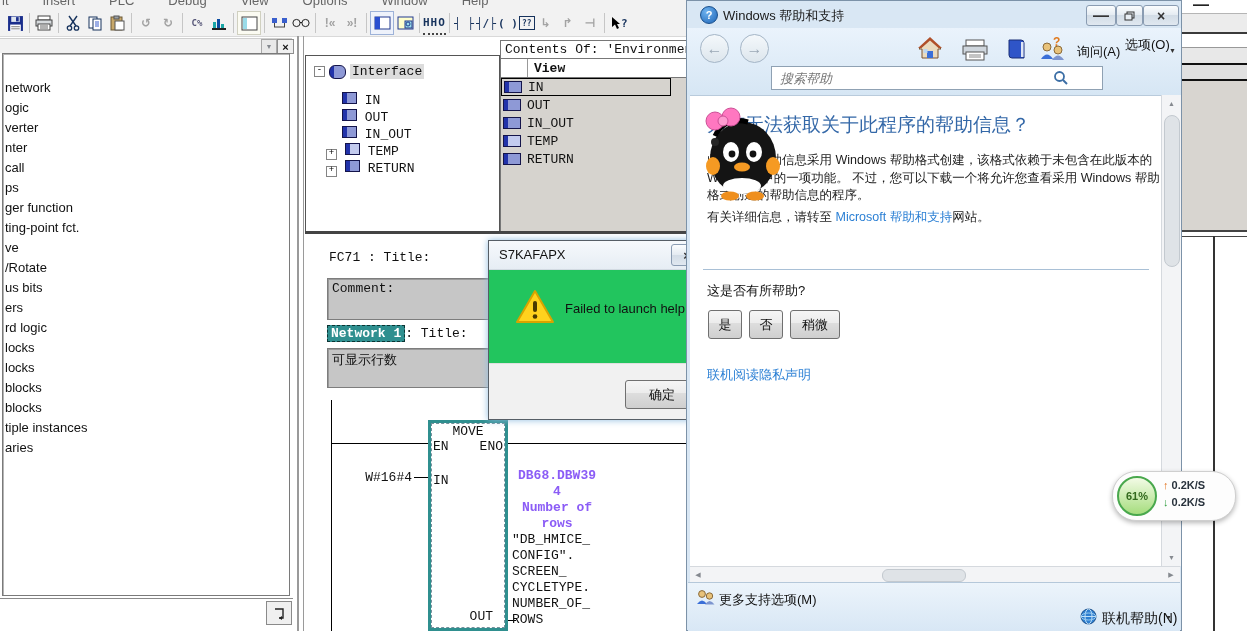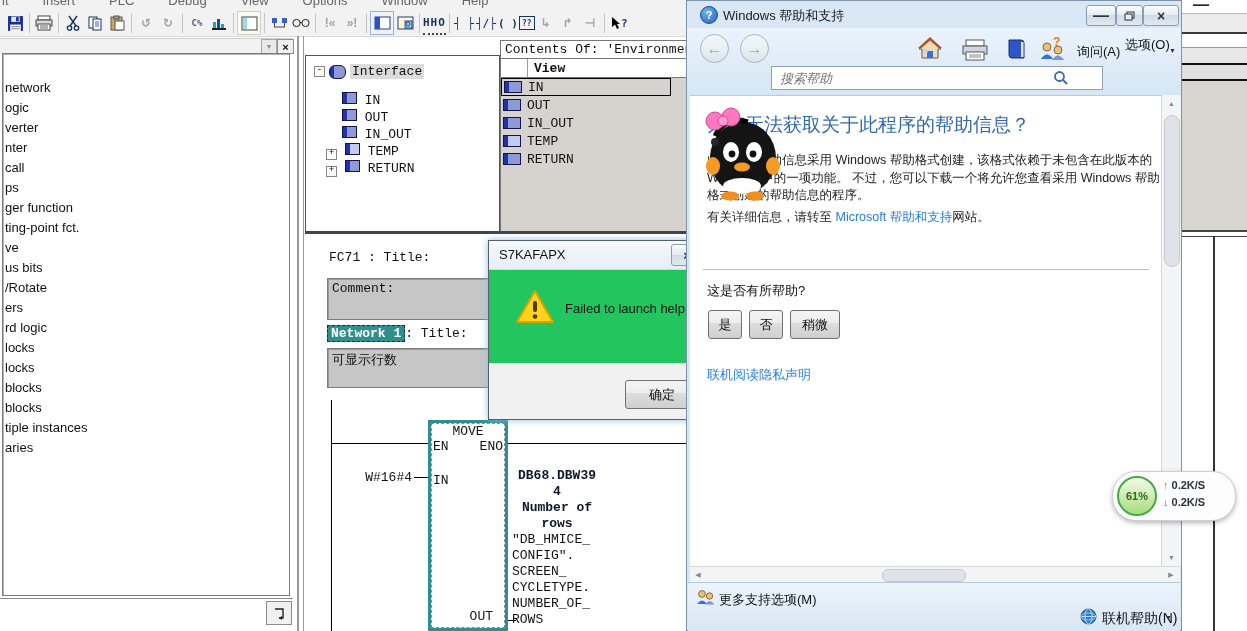--- a/index.html
+++ b/index.html
@@ -19,21 +19,21 @@
           display:flex;align-items:center;justify-content:center;color:#333}
   .treebox{width:9px;height:9px;border:1px solid #848484;background:#fff;font-size:9px;
            line-height:7px;text-align:center;color:#000}
   .blkicon{display:inline-block;width:13px;height:10px;border:1px solid #14144a;
            background:linear-gradient(90deg,#2233aa 0 4px,#8e99d6 4px)}
   .blkicon.temp{background:linear-gradient(90deg,#2233aa 0 4px,#c3cbee 4px)}
   .lt{height:20px;font-size:13px;line-height:20px;padding-left:2px;white-space:nowrap}
   .crow{height:18px;display:flex;align-items:center;font-size:13px}
   .gbox{background:#c6c6c6;border:1px solid #7d7d7d;box-shadow:inset 1px 1px 0 #9a9a9a}
   .hline{background:#000;height:1px}
-  .olive{color:#0f172a;font-weight:bold}
+  .olive{color:#8b5cf6;font-weight:bold}
   .scrollarrow{color:#85898f;font-size:7px;display:flex;align-items:center;justify-content:center}
   .link{color:#2a7fd4}
 </style>
 </head>
 <body>
 
 <div id="screen">
 
   <div class="abs" style="left:0;top:0;width:1247px;height:631px;background:#fff">
 
@@ -179,22 +179,22 @@
     <div class="abs" style="left:2px;top:53px;width:288px;height:543px;background:#fff;border:1px solid #7a7a7a;box-shadow:inset 1px 1px 0 #b5b5b5;padding-top:24px;box-sizing:border-box;overflow:hidden">
       <div class="lt">network</div>
       <div class="lt">ogic</div>
       <div class="lt">verter</div>
       <div class="lt">nter</div>
       <div class="lt">call</div>
       <div class="lt">ps</div>
       <div class="lt">ger function</div>
       <div class="lt">ting-point fct.</div>
       <div class="lt">ve</div>
+      <div class="lt">/Rotate</div>
       <div class="lt">us bits</div>
-      <div class="lt">/Rotate</div>
       <div class="lt">ers</div>
       <div class="lt">rd logic</div>
       <div class="lt">locks</div>
       <div class="lt">locks</div>
       <div class="lt">blocks</div>
       <div class="lt">blocks</div>
       <div class="lt">tiple instances</div>
       <div class="lt">aries</div>
     </div>
     <div class="abs" style="left:0;top:598px;width:293px;height:1px;background:#8a8a8a"></div>

